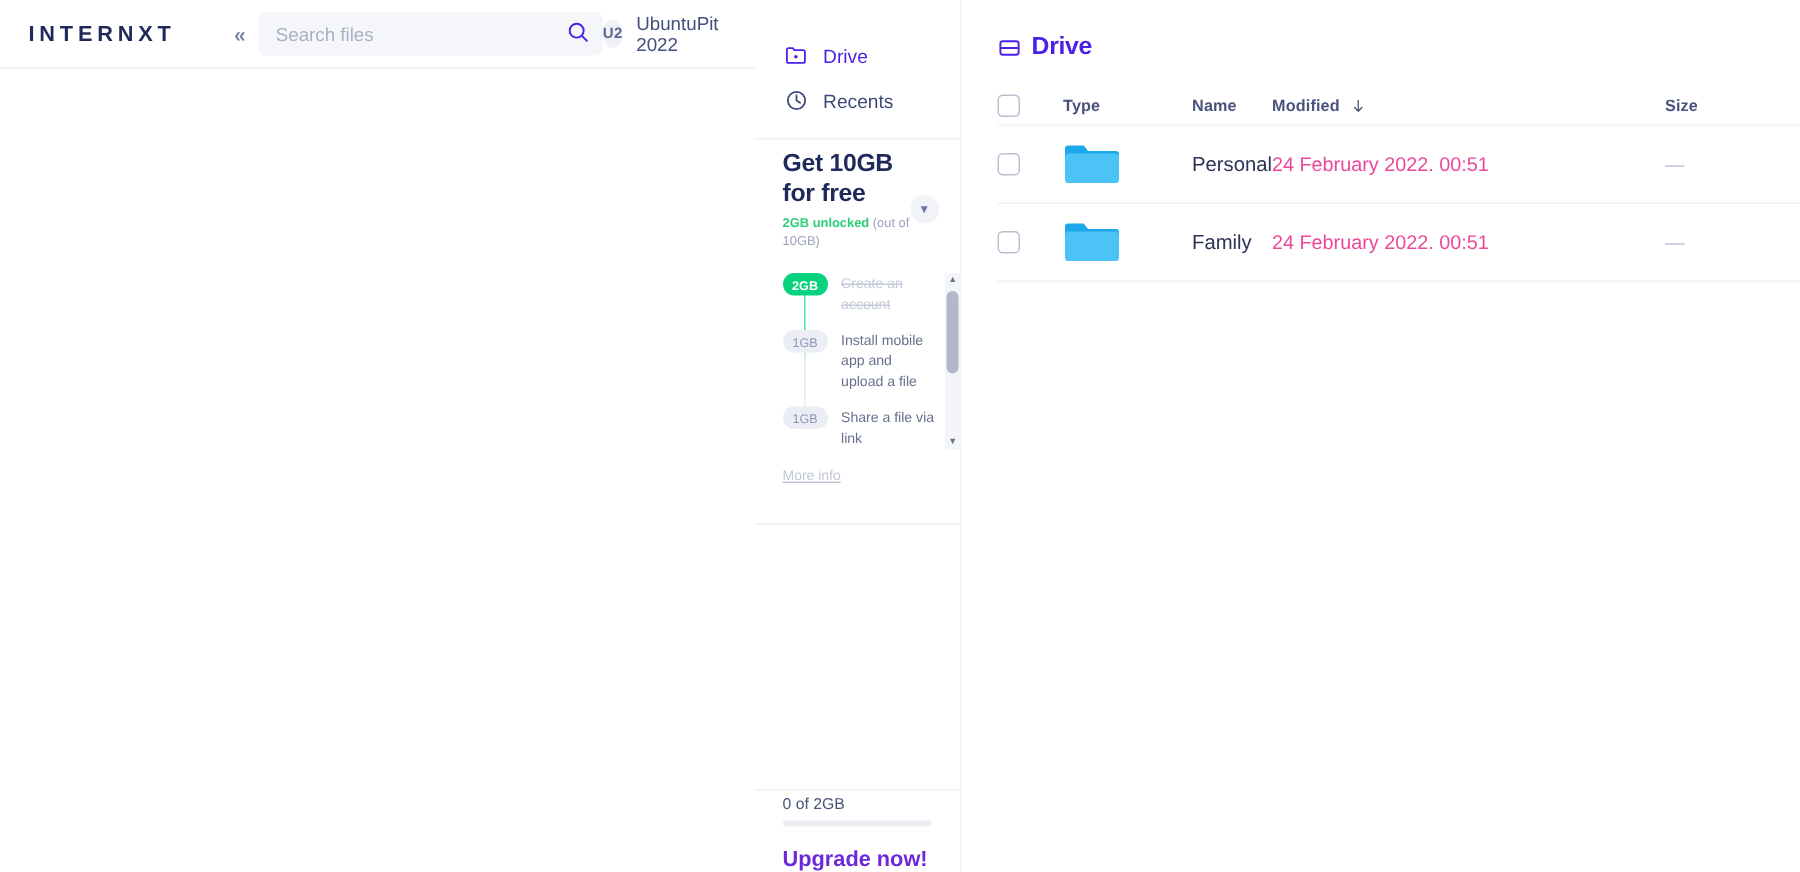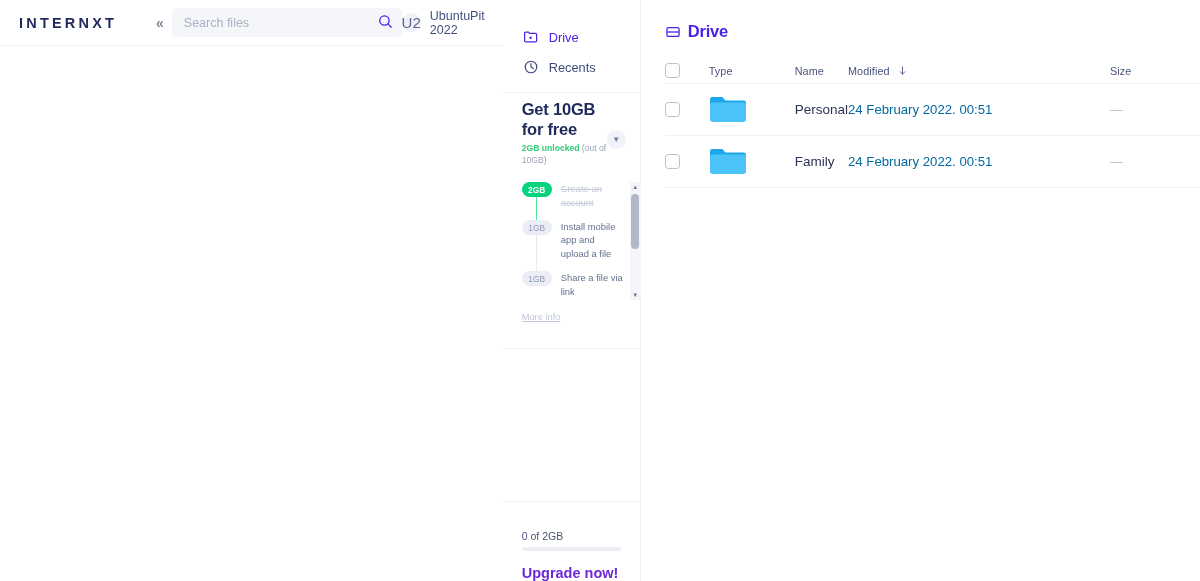--- a/index.html
+++ b/index.html
@@ -48,22 +48,23 @@
   }
   .search-box input::placeholder { color: #aab0c4; }
   .search-icon { position: absolute; right: 9px; top: 6px; }
   .topbar-right {
     margin-left: auto; display: flex; align-items: center; gap: 9px;
     padding-right: 18px;
   }
   .avatar {
     width: 19px; height: 19px; border-radius: 50%;
     background: #f0f1f7; color: #5c6793;
-    font-size: 15px; display: flex; align-items: center; justify-content: center;
+    font-size: 10px; display: flex; align-items: center; justify-content: center;
     letter-spacing: .2px;
+    font-weight: bold;
   }
   .username { font-size: 12.5px; color: #44507d; }
 
   
   .body { flex: 1; display: flex; min-height: 0; }
 
   
   .sidebar {
     width: 138px; flex: 0 0 138px;
     border-right: 1px solid #eef0f4;
@@ -144,21 +145,21 @@
 
   .more-info {
     display: inline-block; margin-top: 12px;
     font-size: 9.3px; color: #c2c7d8; text-decoration: underline; cursor: pointer;
   }
 
   .sidebar-spacer { flex: 1; border-top: 1px solid #eef0f4; margin-top: 14px; }
 
   .storage {
     border-top: 1px solid #eef0f4;
-    padding: 28px 19px 0 19px;
+    padding: 3px 19px 0 19px;
   }
   .storage-text { font-size: 10.5px; color: #4b5578; }
   .storage-bar {
     margin-top: 5px; width: 99px; height: 4px; border-radius: 3px; background: #eceef4;
   }
   .upgrade {
     display: block; margin-top: 14px;
     font-size: 14.5px; font-weight: 700; color: #6d28d9; cursor: pointer;
   }
 
@@ -187,37 +188,37 @@
   }
 
   
   .table { margin: 17px 18px 0 24px; }
   .trow {
     display: flex; align-items: center;
     border-bottom: 1px solid #f0f1f5;
   }
   .thead { height: 26px; }
   .thead .cell {
-    font-size: 10.8px; font-weight: 400; color: #49537c; letter-spacing: .1px;
+    font-size: 10.8px; font-weight: 700; color: #49537c; letter-spacing: .1px;
   }
   .tbody-row { height: 52px; }
   .c-check { width: 44px; flex: 0 0 44px; display: flex; align-items: center; }
   .c-type  { width: 86px; flex: 0 0 86px; }
   .c-name  { flex: 1; min-width: 0; }
   .c-mod   { width: 262px; flex: 0 0 262px; }
   .c-size  { width: 92px; flex: 0 0 92px; }
   .c-act   { width: 60px; flex: 0 0 60px; }
 
   .checkbox {
     width: 15px; height: 15px; border: 1.3px solid #b9bed1;
     border-radius: 3.5px; background: #fff; cursor: pointer;
   }
   .folder-icon { display: block; }
   .fname { font-size: 13.5px; color: #2b3356; }
-  .fmod  { font-size: 13.2px; color: #0369a1; }
+  .fmod  { font-size: 13.2px; color: #ec4899; }
   .fsize { font-size: 13px; color: #b9bed1; }
   .act-btn {
     width: 20px; height: 20px; border-radius: 50%;
     background: #f3f4f9; color: #4b21e8;
     display: flex; align-items: center; justify-content: center;
     font-size: 11px; letter-spacing: .5px; cursor: pointer;
     line-height: 6px; padding-bottom: 5px;
   }
 </style>
 </head>

